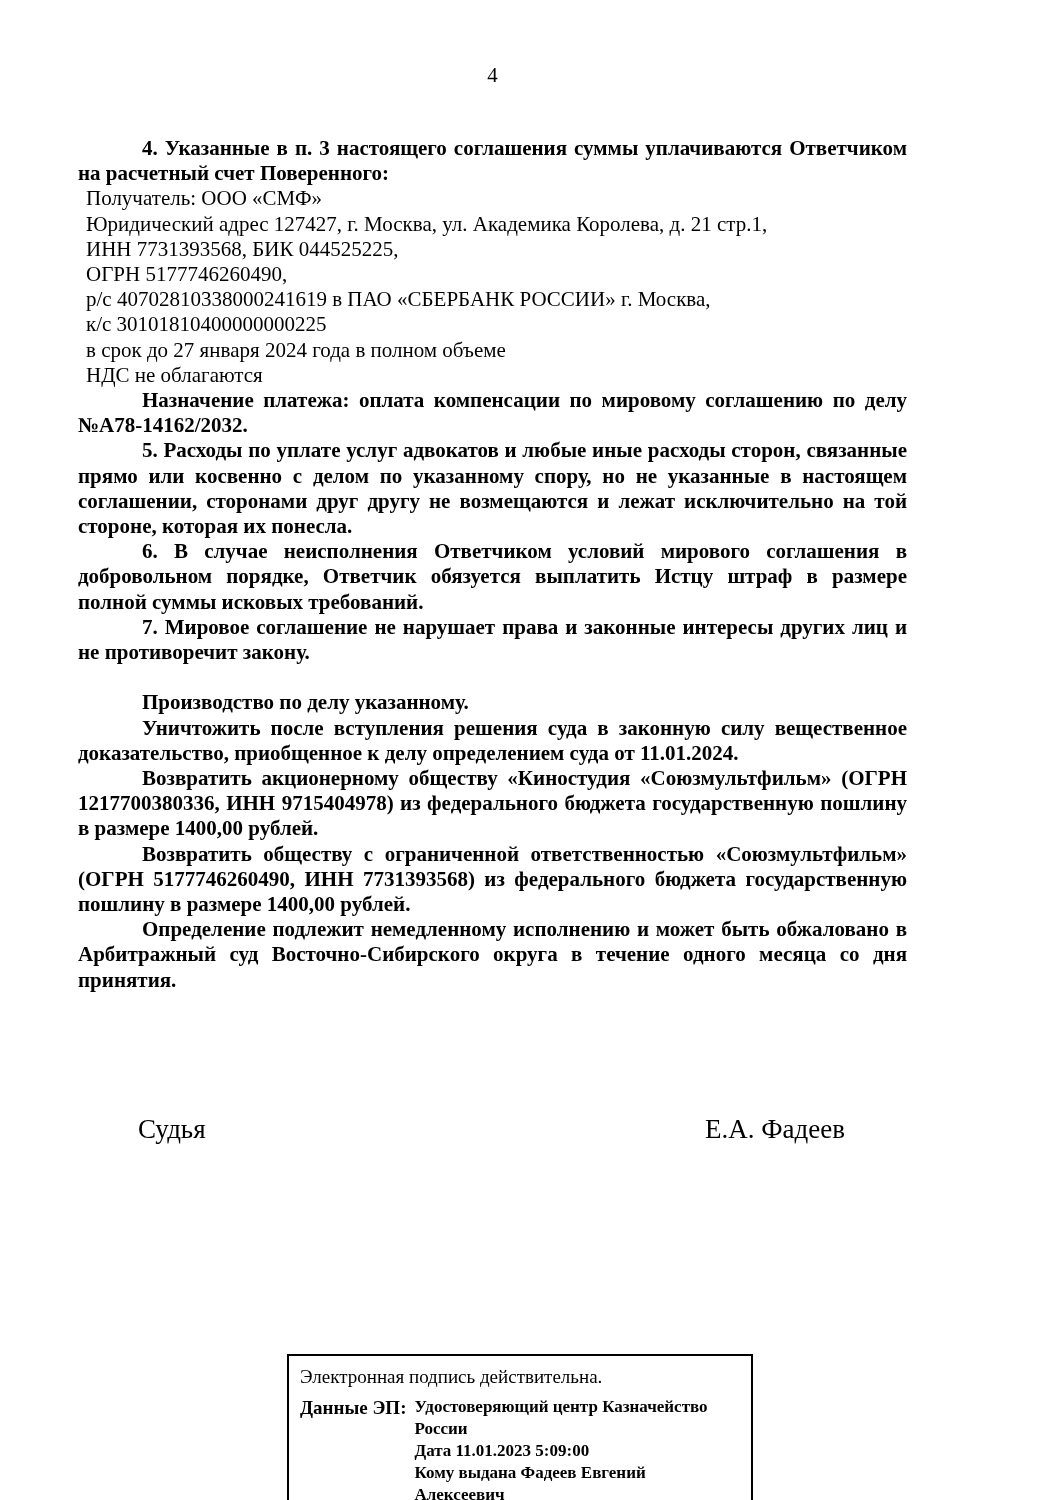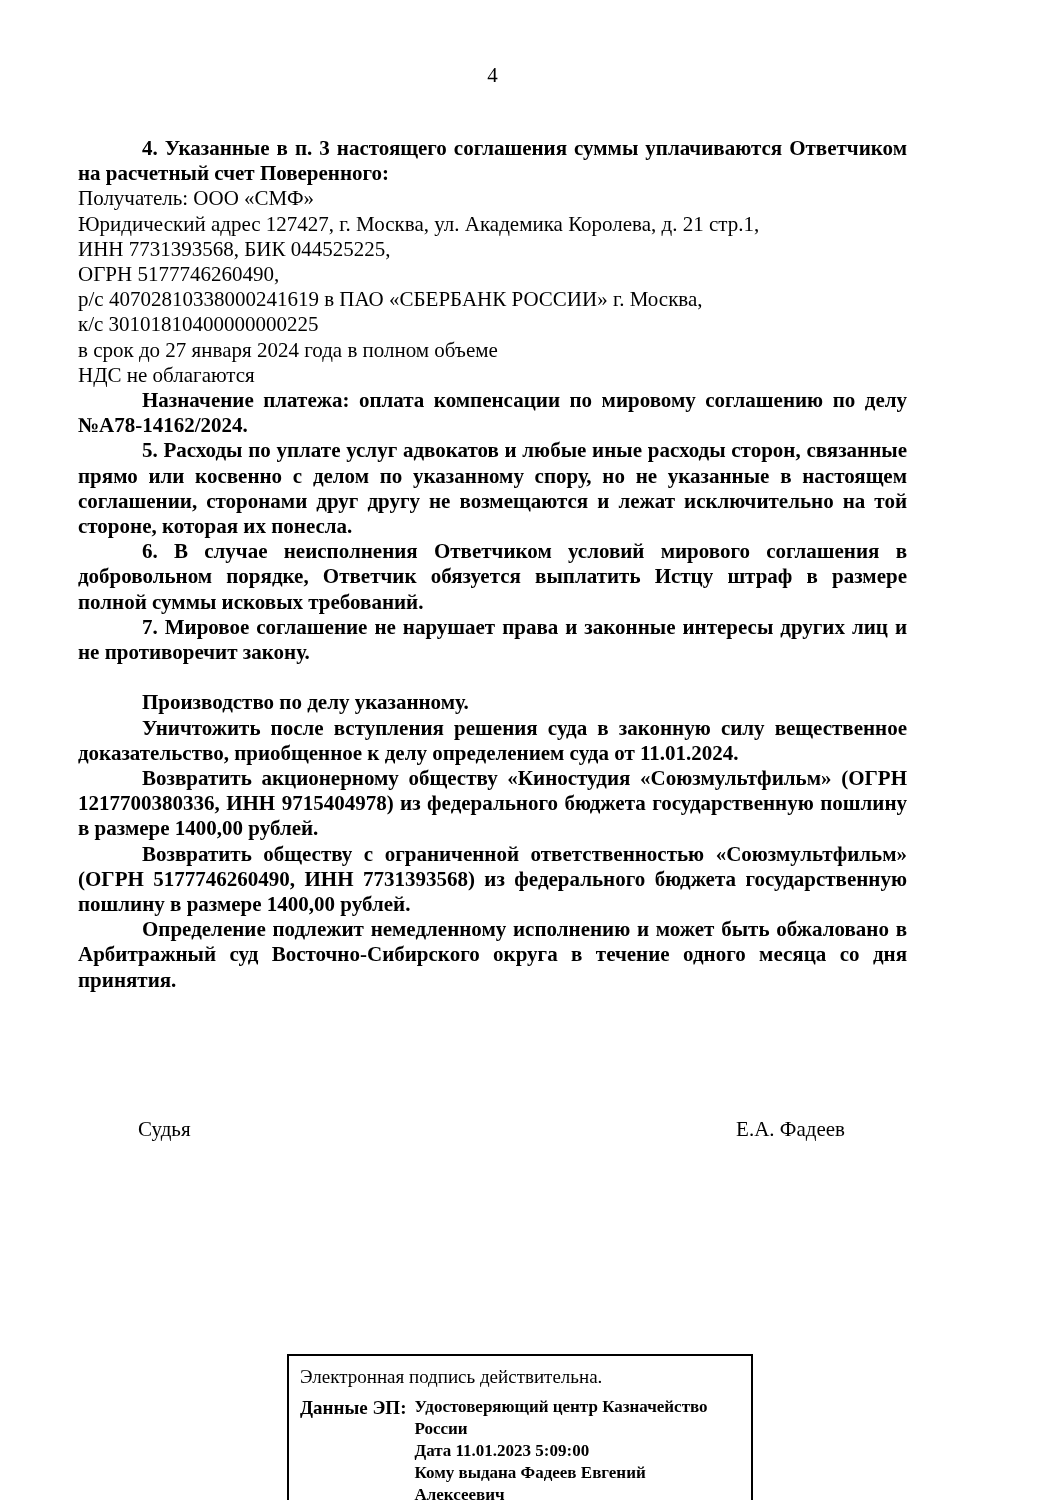--- a/index.html
+++ b/index.html
@@ -18,26 +18,26 @@
     text-align: center;
     font-size: 21px; line-height: 26px;
   }
   .body-text {
     position: absolute;
     top: 136px; left: 78px; width: 829px;
     font-size: 21px; line-height: 25.2px;
   }
   .para { margin: 0; padding: 0; }
   .para.indent { text-indent: 64px; text-align: justify; font-weight: bold; }
-  .para.plain  { text-align: left; }
+  .para.plain  { text-align: left; margin-left: 8px; }
   .para.gap    { margin-top: 25.2px; }
   .signature {
     position: absolute;
     top: 1117px; left: 78px; width: 829px;
-    font-size: 21px; line-height: 25.2px;
+    font-size: 27px; line-height: 25.2px;
     display: flex; justify-content: space-between;
   }
   .sig-label { margin-left: 60px; }
   .sig-name  { margin-right: 62px; }
   .stamp {
     position: absolute;
     left: 287px; top: 1354px; width: 466px;
     box-sizing: border-box;
     border: 2px solid #000000;
     border-bottom-width: 3px;
@@ -59,21 +59,21 @@
   <div class="body-text">
       <p class="para indent">4. Указанные в п. 3 настоящего соглашения суммы уплачиваются Ответчиком на расчетный счет Поверенного:</p>
       <p class="para plain">Получатель: ООО «СМФ»</p>
       <p class="para plain">Юридический адрес 127427, г. Москва, ул. Академика Королева, д. 21 стр.1,</p>
       <p class="para plain">ИНН 7731393568, БИК 044525225,</p>
       <p class="para plain">ОГРН 5177746260490,</p>
       <p class="para plain">р/с 40702810338000241619 в ПАО «СБЕРБАНК РОССИИ» г. Москва,</p>
       <p class="para plain">к/с 30101810400000000225</p>
       <p class="para plain">в срок до 27 января 2024 года в полном объеме</p>
       <p class="para plain">НДС не облагаются</p>
-      <p class="para indent">Назначение платежа: оплата компенсации по мировому соглашению по делу №А78-14162/2024.</p>
+      <p class="para indent">Назначение платежа: оплата компенсации по мировому соглашению по делу №А78-14162/2032.</p>
       <p class="para indent">5. Расходы по уплате услуг адвокатов и любые иные расходы сторон, связанные прямо или косвенно с делом по указанному спору, но не указанные в настоящем соглашении, сторонами друг другу не возмещаются и лежат исключительно на той стороне, которая их понесла.</p>
       <p class="para indent">6. В случае неисполнения Ответчиком условий мирового соглашения в добровольном порядке, Ответчик обязуется выплатить Истцу штраф в размере полной суммы исковых требований.</p>
       <p class="para indent">7. Мировое соглашение не нарушает права и законные интересы других лиц и не противоречит закону.</p>
       <p class="para indent gap">Производство по делу указанному.</p>
       <p class="para indent">Уничтожить после вступления решения суда в законную силу вещественное доказательство, приобщенное к делу определением суда от 11.01.2024.</p>
       <p class="para indent">Возвратить акционерному обществу «Киностудия «Союзмультфильм» (ОГРН 1217700380336, ИНН 9715404978) из федерального бюджета государственную пошлину в размере 1400,00 рублей.</p>
       <p class="para indent">Возвратить обществу с ограниченной ответственностью «Союзмультфильм» (ОГРН 5177746260490, ИНН 7731393568) из федерального бюджета государственную пошлину в размере 1400,00 рублей.</p>
       <p class="para indent">Определение подлежит немедленному исполнению и может быть обжаловано в Арбитражный суд Восточно-Сибирского округа в течение одного месяца со дня принятия.</p>
     </div>
 

